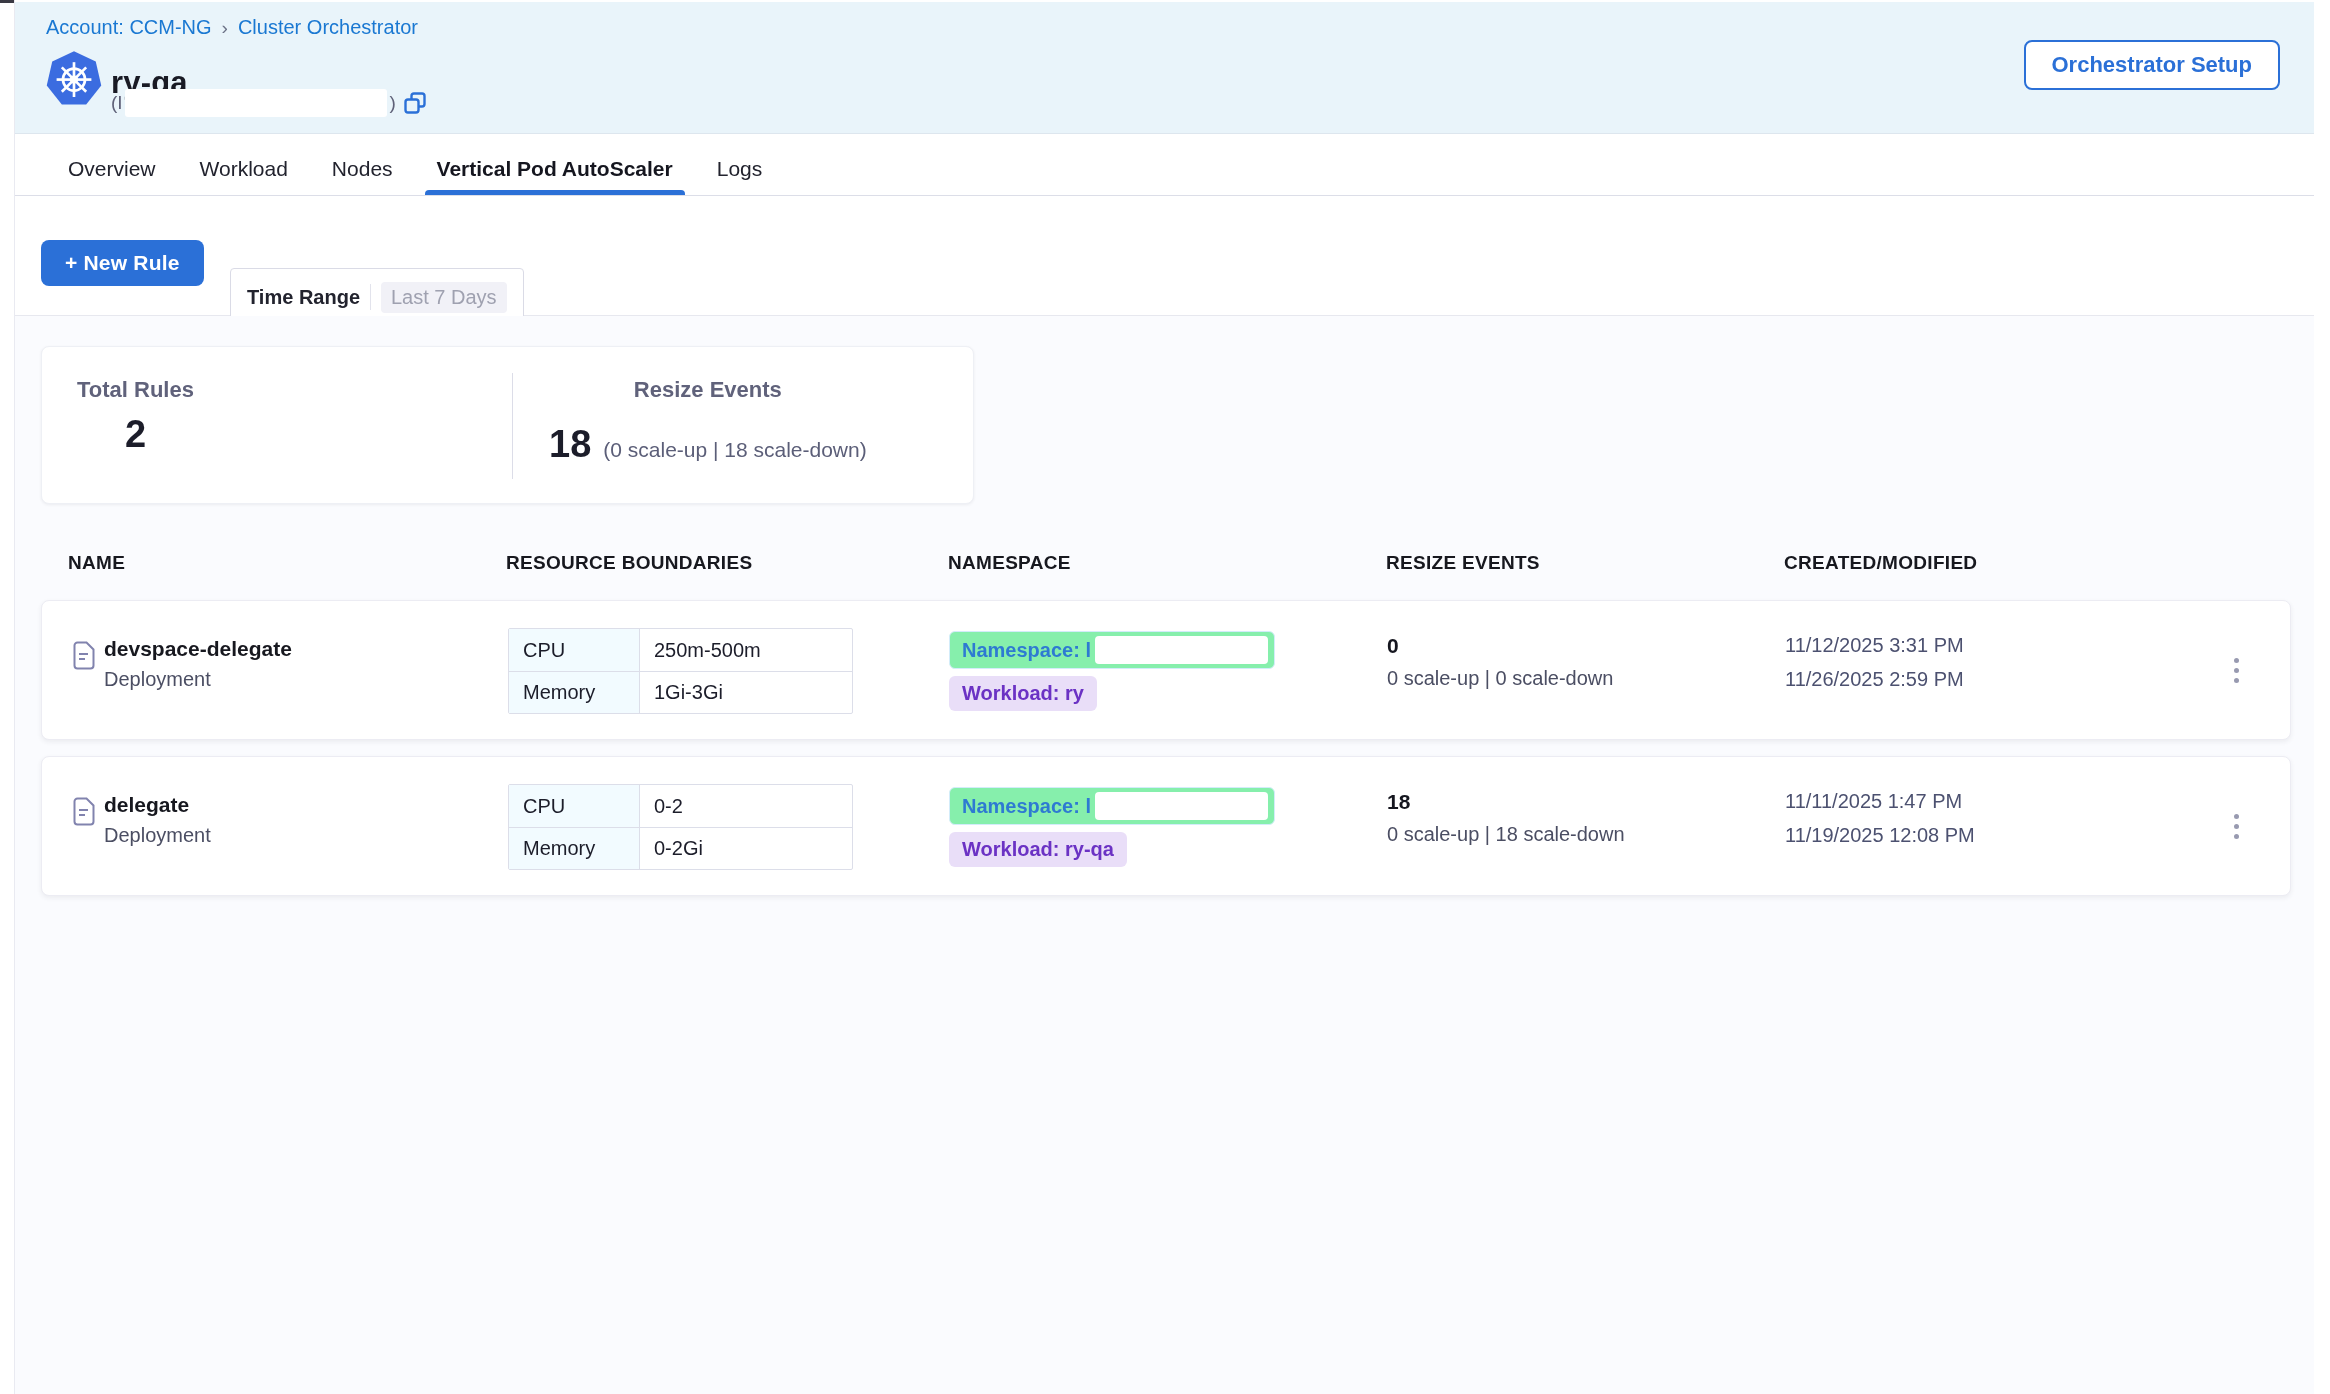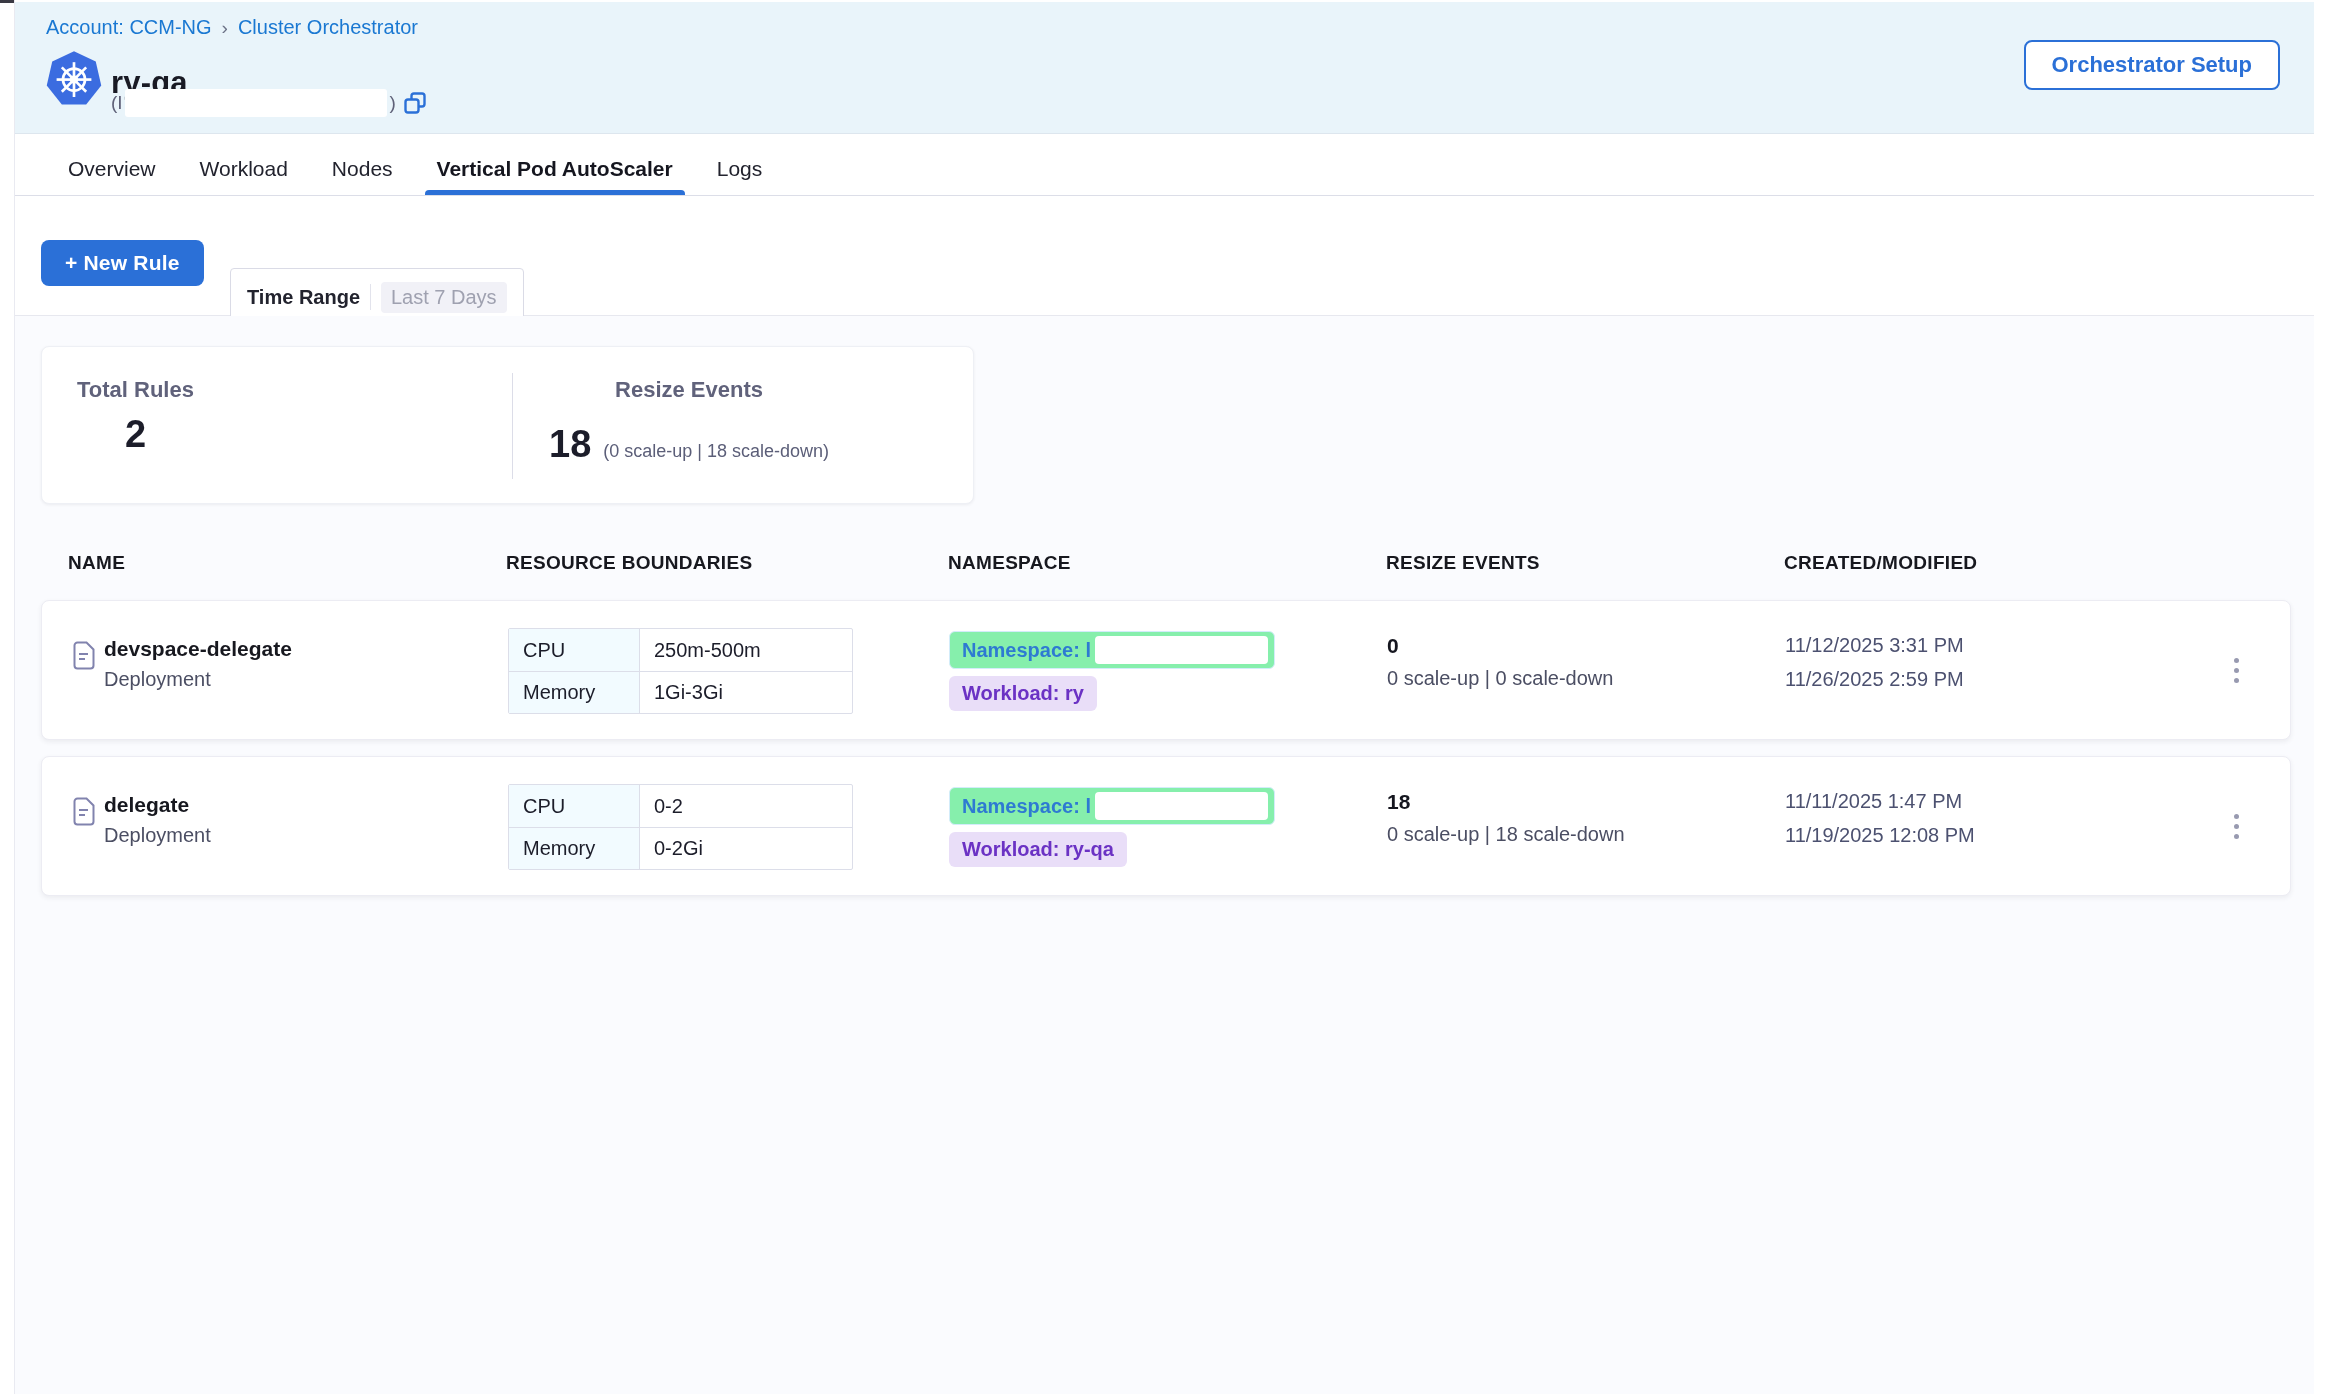--- a/index.html
+++ b/index.html
@@ -82,21 +82,21 @@
     position:absolute; left:26px; top:30px; width:933px; height:158px;
     background:#ffffff; border:1px solid #eef0f5; border-radius:8px;
     box-shadow:0 1px 3px rgba(40,41,61,.07);
   }
   .stat-label { font-size:22px; color:#60627b; font-weight:700; }
   .stat-left { position:absolute; left:35px; top:30px; }
   .stat-value { margin-top:10px; font-size:38px; font-weight:700; color:#1c1d2a; }
   .stat-divider { position:absolute; left:470px; top:26px; width:1px; height:106px; background:#dcdde8; }
   .stat-right { position:absolute; left:507px; top:30px; }
   .stat-value-row { margin-top:10px; display:flex; align-items:baseline; gap:12px; }
-  .stat-detail { font-size:18px; color:#5b5e78; }
+  .stat-detail { font-size:21px; color:#5b5e78; }
 
   .col-headers { position:absolute; left:0; top:236px; width:100%; height:30px; }
   .col-h {
     position:absolute; font-size:19px; font-weight:700; color:#17181f;
     letter-spacing:.3px; text-transform:uppercase;
   }
   .col-name { left:53px; } .col-rb { left:491px; } .col-ns { left:933px; }
   .col-re { left:1371px; } .col-cm { left:1769px; }
 
   .rule-card {

